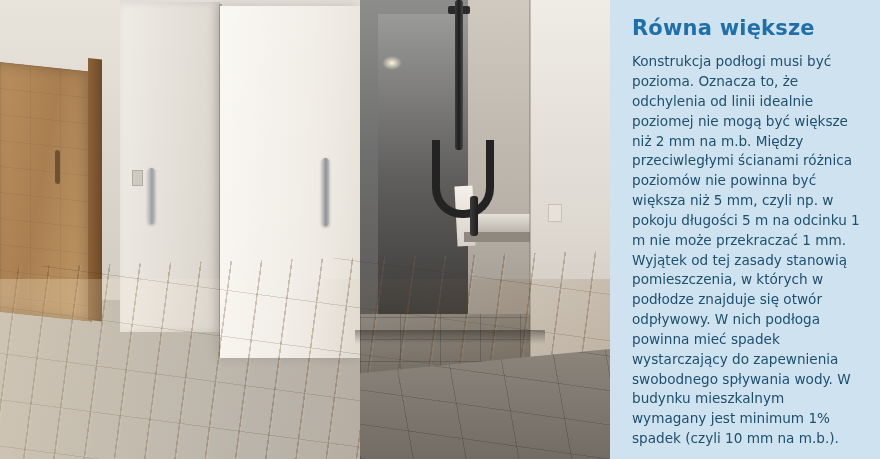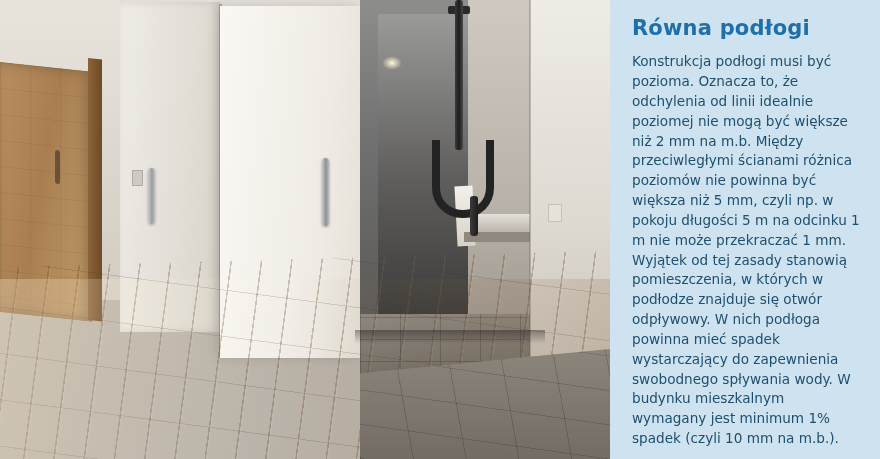--- a/index.html
+++ b/index.html
@@ -338,19 +338,19 @@
 
     <div class="floor">
       <div class="floor-planks"></div>
       <div class="floor-sheen"></div>
     </div>
     <div class="threshold-shadow"></div>
     <div class="stone-floor"></div>
   </div>
 
   <aside class="textpanel">
-    <h1 class="heading">Równa podłogi</h1>
+    <h1 class="heading">Równa większe</h1>
     <div class="body-text">
       <p>Konstrukcja podłogi musi być pozioma. Oznacza to, że odchylenia od linii idealnie poziomej nie mogą być większe niż 2 mm na m.b. Między przeciwległymi ścianami różnica poziomów nie powinna być większa niż 5 mm, czyli np. w pokoju długości 5 m na odcinku 1 m nie może przekraczać 1 mm. Wyjątek od tej zasady stanowią pomieszczenia, w których w podłodze znajduje się otwór odpływowy. W nich podłoga powinna mieć spadek wystarczający do zapewnienia swobodnego spływania wody. W budynku mieszkalnym wymagany jest minimum 1% spadek (czyli 10 mm na m.b.).</p>
     </div>
   </aside>
 
 </div>
 
 </body></html>

